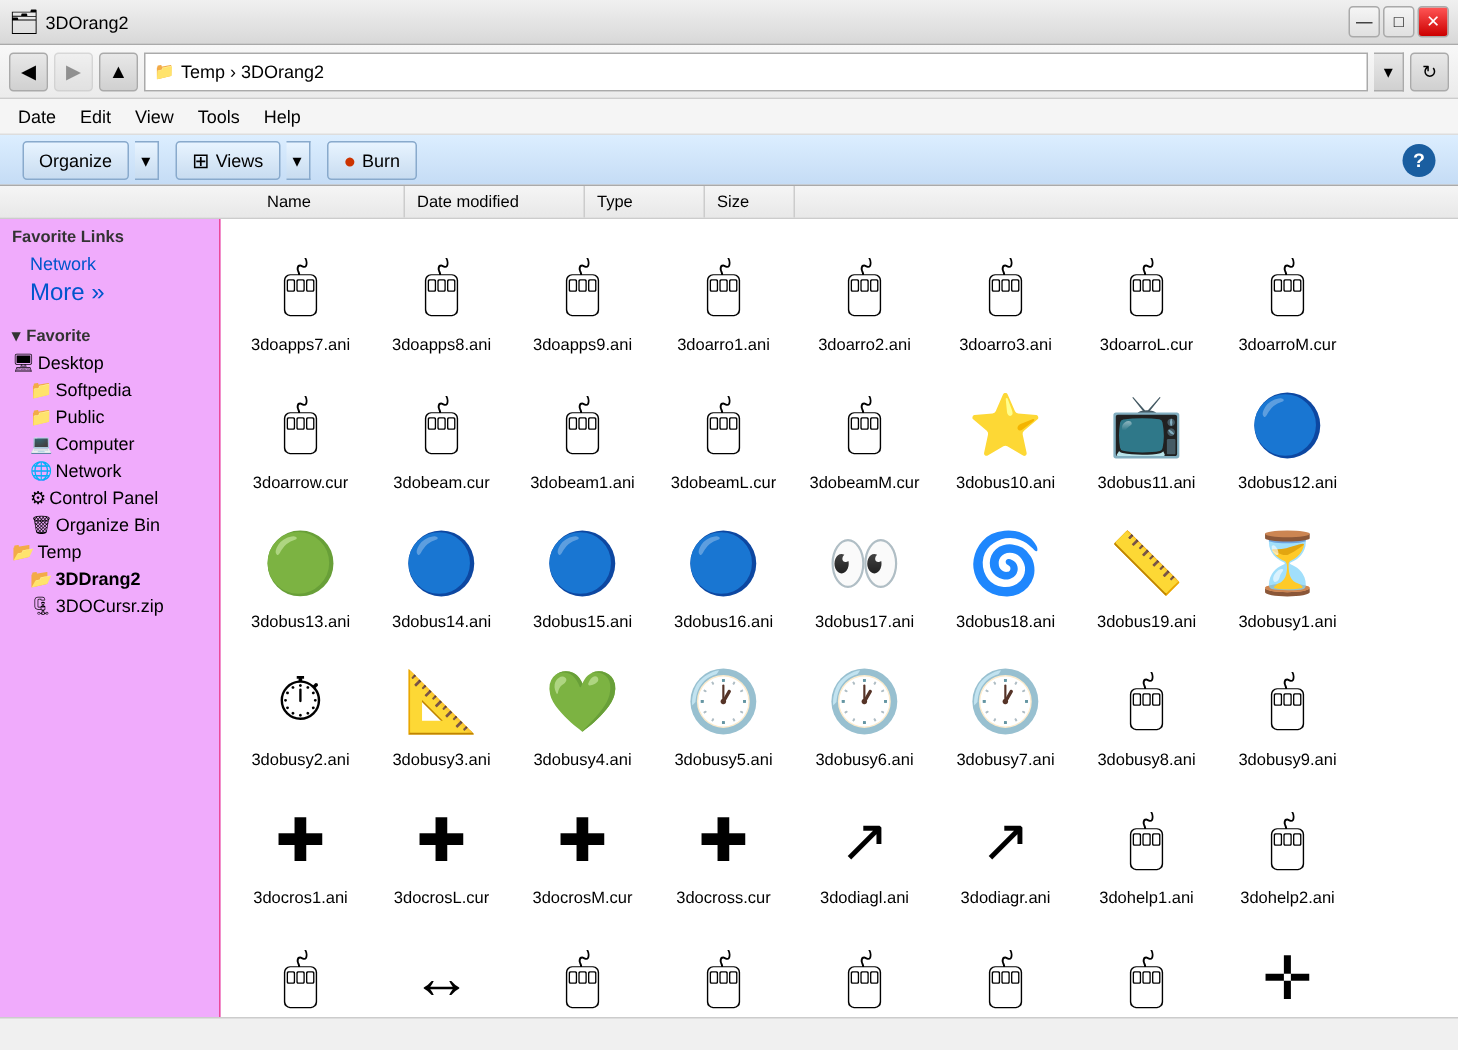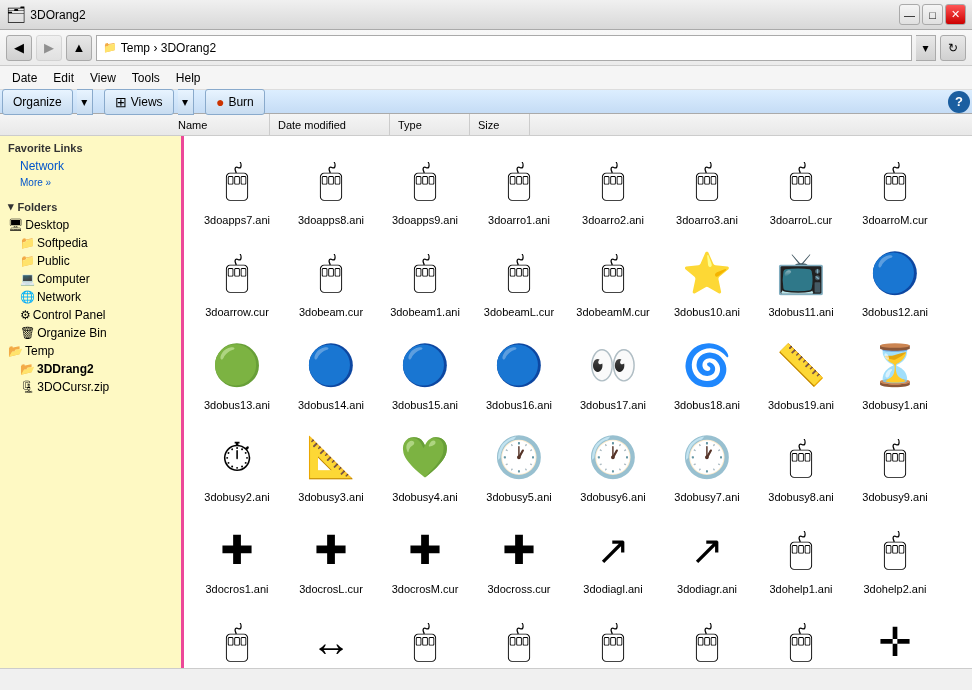--- a/index.html
+++ b/index.html
@@ -89,25 +89,25 @@
       border-bottom: 1px solid #ddd;
     }
     .menu-item {
       padding: 2px 8px;
       cursor: pointer;
       font-size: 12px;
     }
 
     
     .toolbar {
-      height: 24px;
+      height: 34px;
       background: linear-gradient(to bottom, #dceeff, #c5dcf5);
       display: flex;
       align-items: center;
-      padding: 0 2px;
+      padding: 0 15px;
       gap: 4px;
       border-bottom: 1px solid #aaa;
     }
     .tb-btn {
       height: 26px;
       padding: 0 10px;
       background: linear-gradient(to bottom, #e8f4ff, #c8dcf0);
       border: 1px solid #89aacc;
       border-radius: 3px;
       display: flex; align-items: center; gap: 4px;
@@ -149,44 +149,44 @@
     }
 
     
     .main-area {
       display: flex;
       height: calc(700px - 30px - 36px - 24px - 34px - 22px - 22px);
     }
 
     
     .sidebar {
-      width: 184px;
-      border-right: 3px solid #ec4899;
+      width: 147px;
+      border-right: 1px solid #ec4899;
       overflow-y: auto;
-      background: #fef9c3;
+      background: #f0abfc;
       flex-shrink: 0;
     }
     .sidebar-section-header {
       font-size: 11px;
       font-weight: bold;
       color: #333;
       padding: 6px 8px 3px;
       cursor: pointer;
       display: flex; align-items: center; gap: 4px;
     }
     .fav-link {
       padding: 2px 8px 2px 20px;
       font-size: 12px;
       color: #0055cc;
       cursor: pointer;
       display: block;
     }
     .more-link {
       padding: 2px 8px 2px 20px;
-      font-size: 10px;
+      font-size: 16px;
       color: #0055cc;
       cursor: pointer;
       display: flex; align-items: center; gap: 2px;
     }
     .folders-section {
       margin-top: 4px;
     }
     .folder-item {
       padding: 2px 4px 2px 0;
       font-size: 12px;
@@ -321,21 +321,21 @@
       <span>Favorite Links</span>
     </div>
     <a class="fav-link">Network</a>
     <div class="more-link">
       <span>More »</span>
     </div>
 
     <div class="folders-section">
       <div class="sidebar-section-header">
         <span>▾</span>
-        <span>Folders</span>
+        <span>Favorite</span>
       </div>
       <div class="folder-item indent-1">
         <span style="font-size:12px;">🖥</span>
         <span>Desktop</span>
       </div>
       <div class="folder-item indent-2">
         <span style="font-size:12px;">📁</span>
         <span>Softpedia</span>
       </div>
       <div class="folder-item indent-2">

